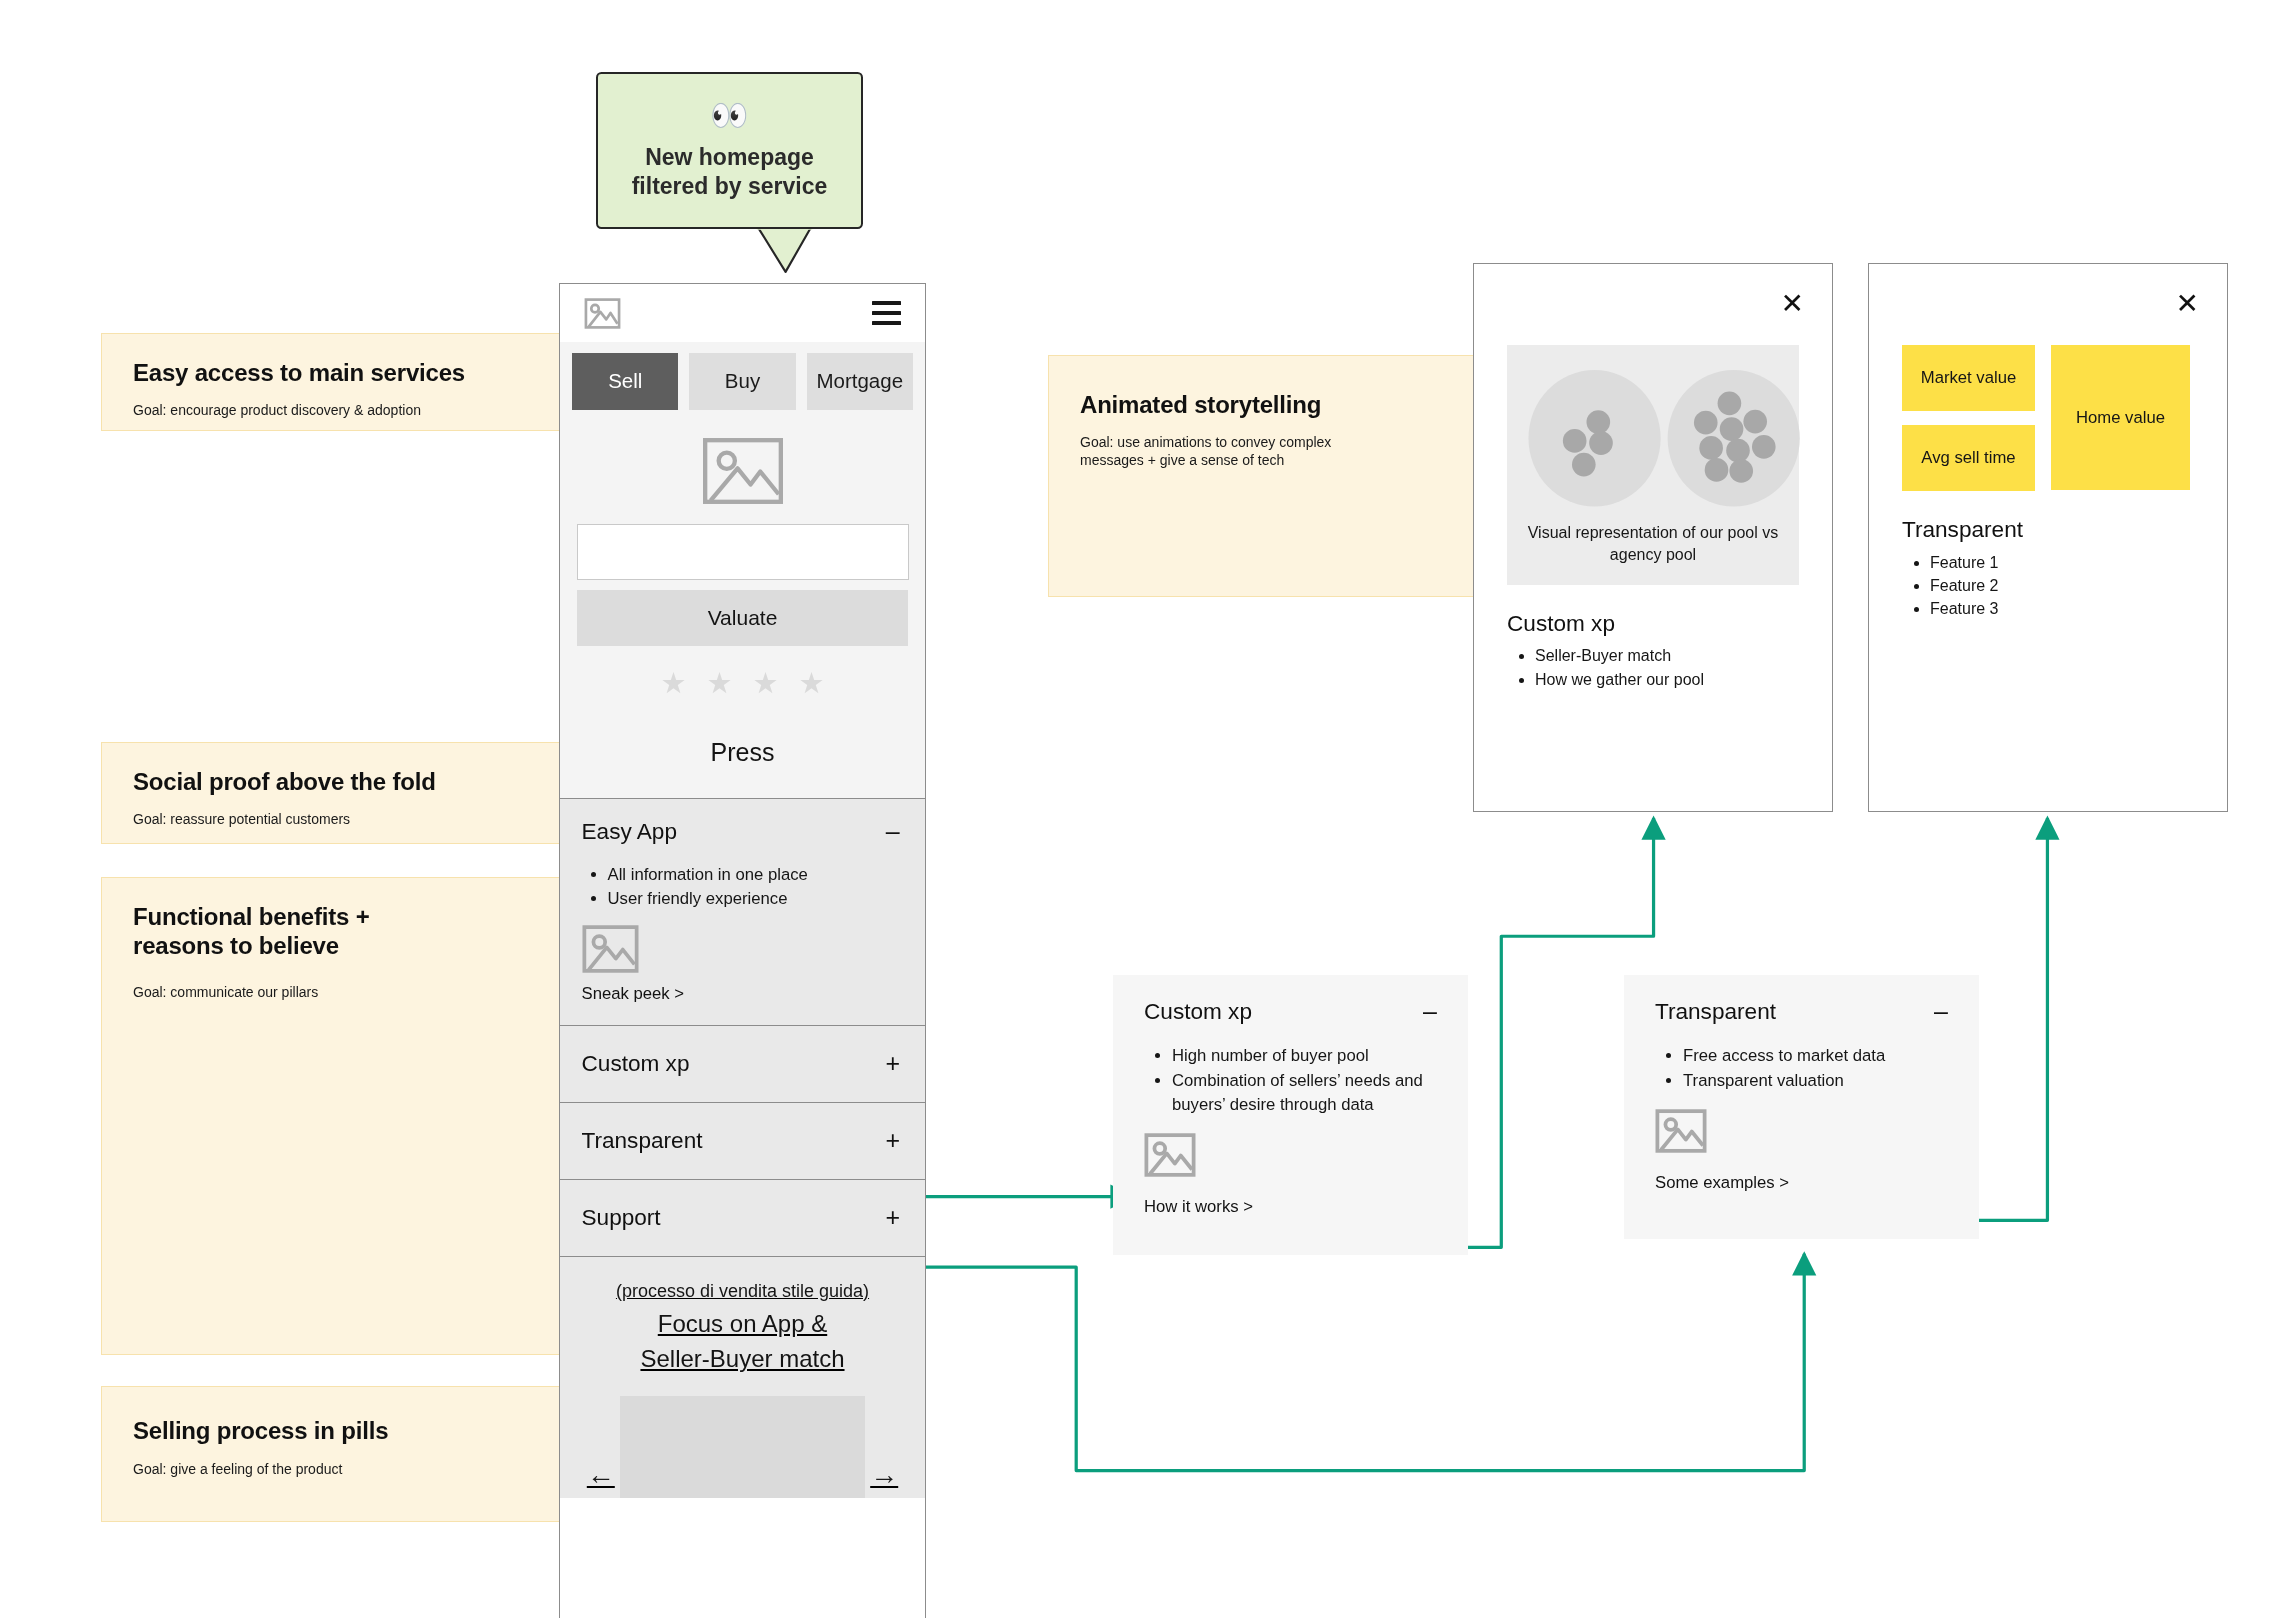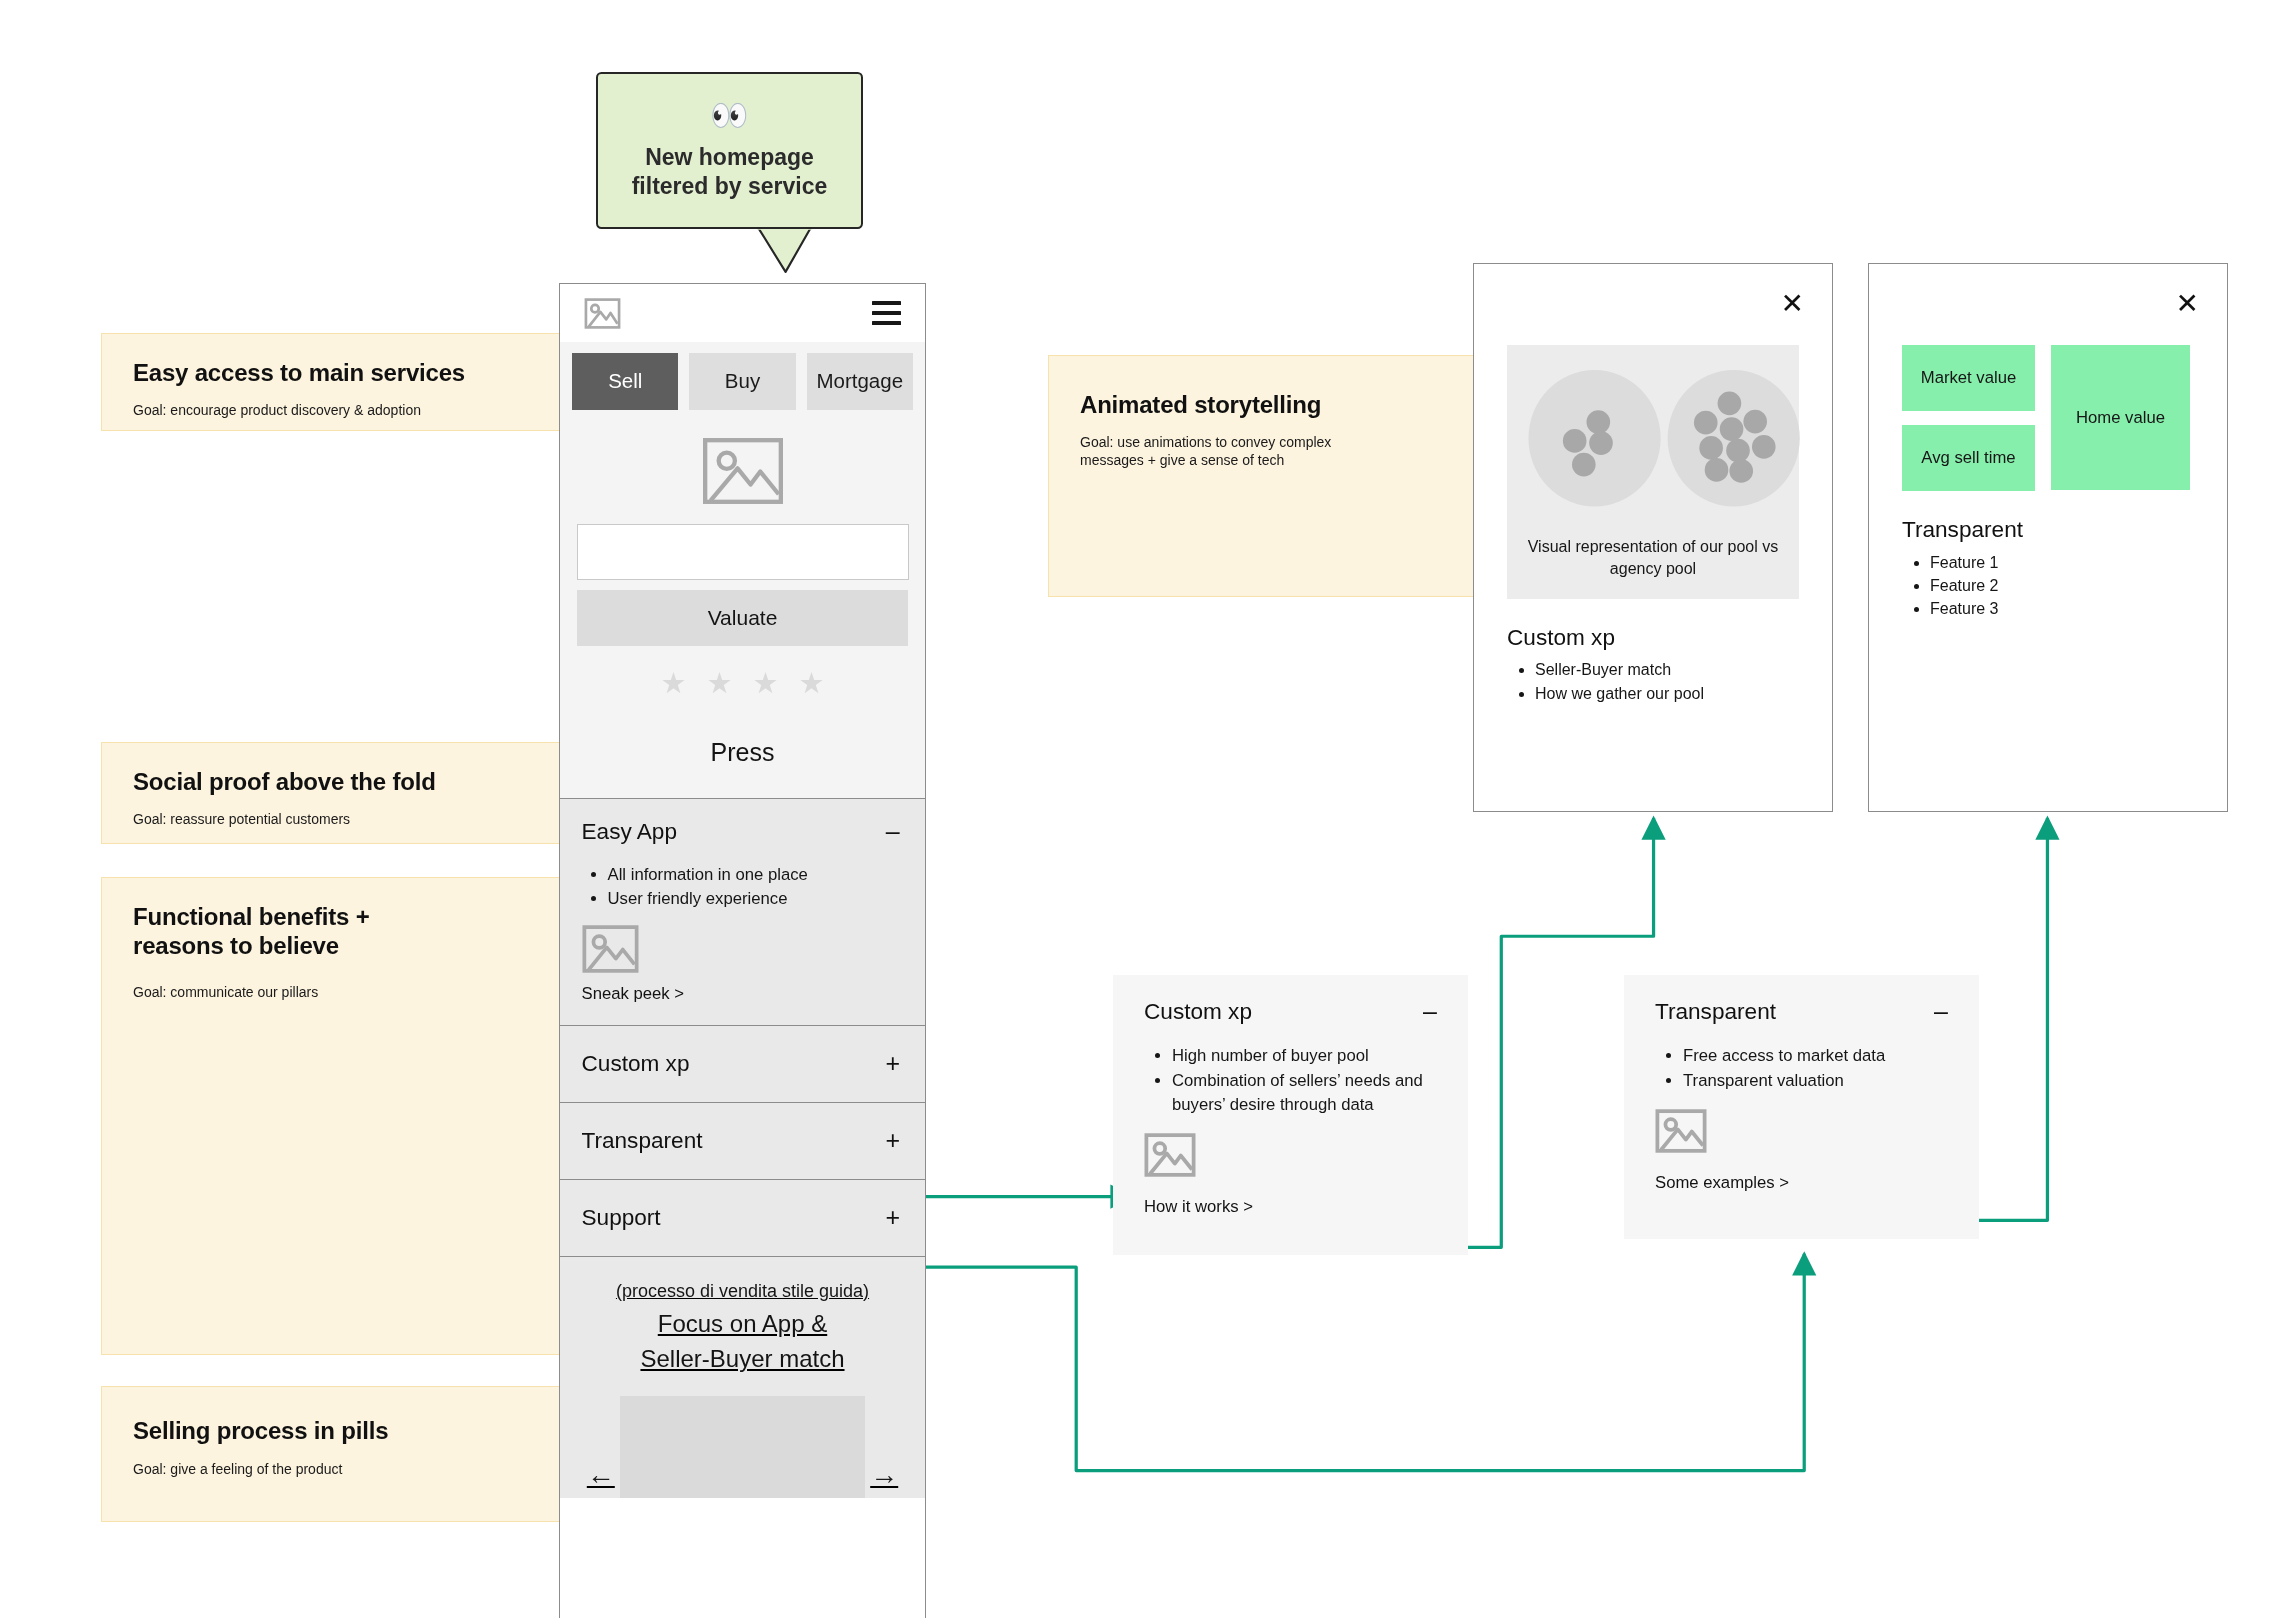--- a/index.html
+++ b/index.html
@@ -113,28 +113,28 @@
   .modal {
     position: absolute; background: #ffffff; border: 1.6px solid #8c8c8c; z-index: 15;
   }
   .modal-close {
     position: absolute; right: 28px; top: 26px;
     font-size: 28px; color: #111; line-height: 1; font-weight: 300;
   }
   .modal-inner { padding: 81px 33px 0 33px; }
 
   .pool-box { background: #ececec; padding: 25px 16px 19.4px 16px; }
-  .pool-caption { text-align: center; font-size: 16px; color: #171717; line-height: 1.36; margin-top: 27px; }
+  .pool-caption { text-align: center; font-size: 16px; color: #171717; line-height: 1.36; margin-top: 13px; }
   .modal-h { font-size: 22.6px; color: #111; margin-top: 26px; }
   .modal-ul { margin: 7.5px 0 0 28px; }
   .modal-ul li { font-size: 16px; color: #161616; line-height: 1.45; }
 
   .tiles { display: flex; gap: 16px; }
   .tile {
-    background: #86efac; display: flex; align-items: center;
+    background: #fde047; display: flex; align-items: center;
     justify-content: center; font-size: 16.7px; color: #161616;
   }
   .tile-col { display: flex; flex-direction: column; gap: 14px; }
   .tile-a { width: 133px; height: 66px; }
   .tile-b { width: 133px; height: 66px; }
   .tile-c { width: 139px; height: 145px; }
 
   
   .card { position: absolute; background: #f6f6f6; z-index: 12; padding: 24px 31px 21.5px 31px; }
   .card-head { display: flex; align-items: center; justify-content: space-between; }

